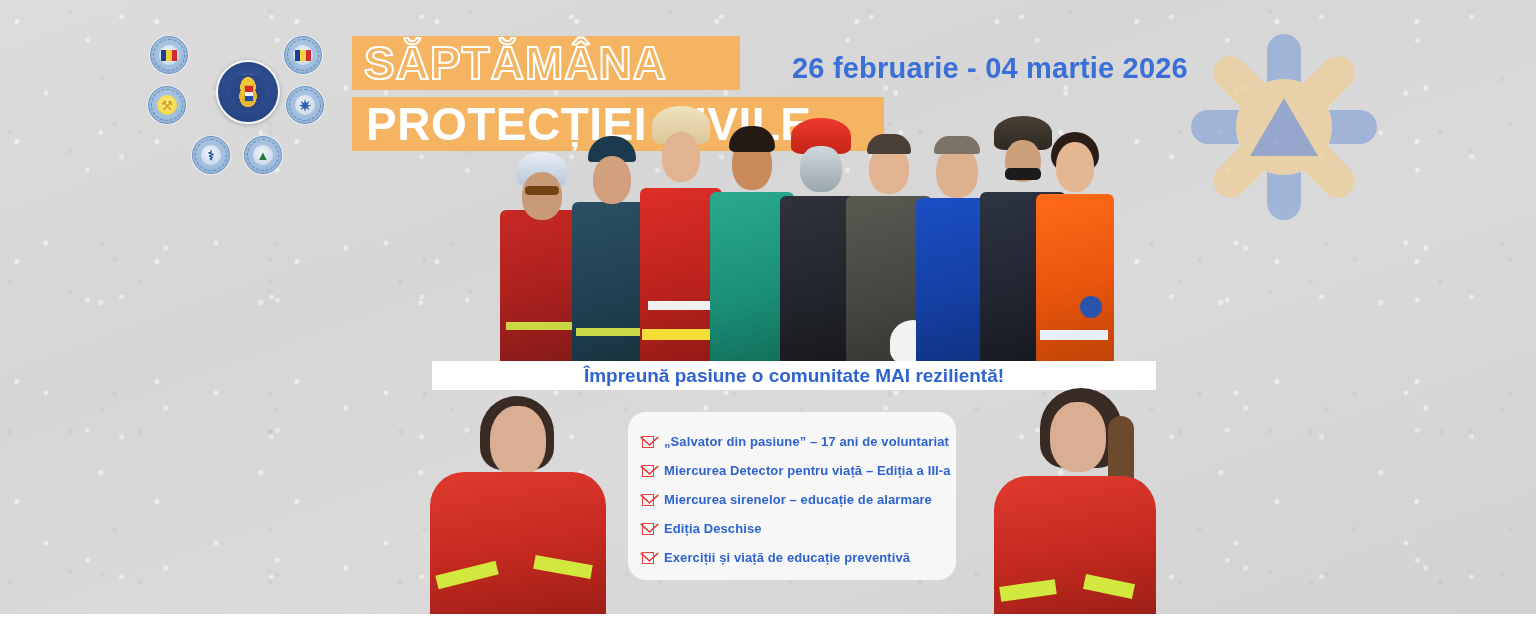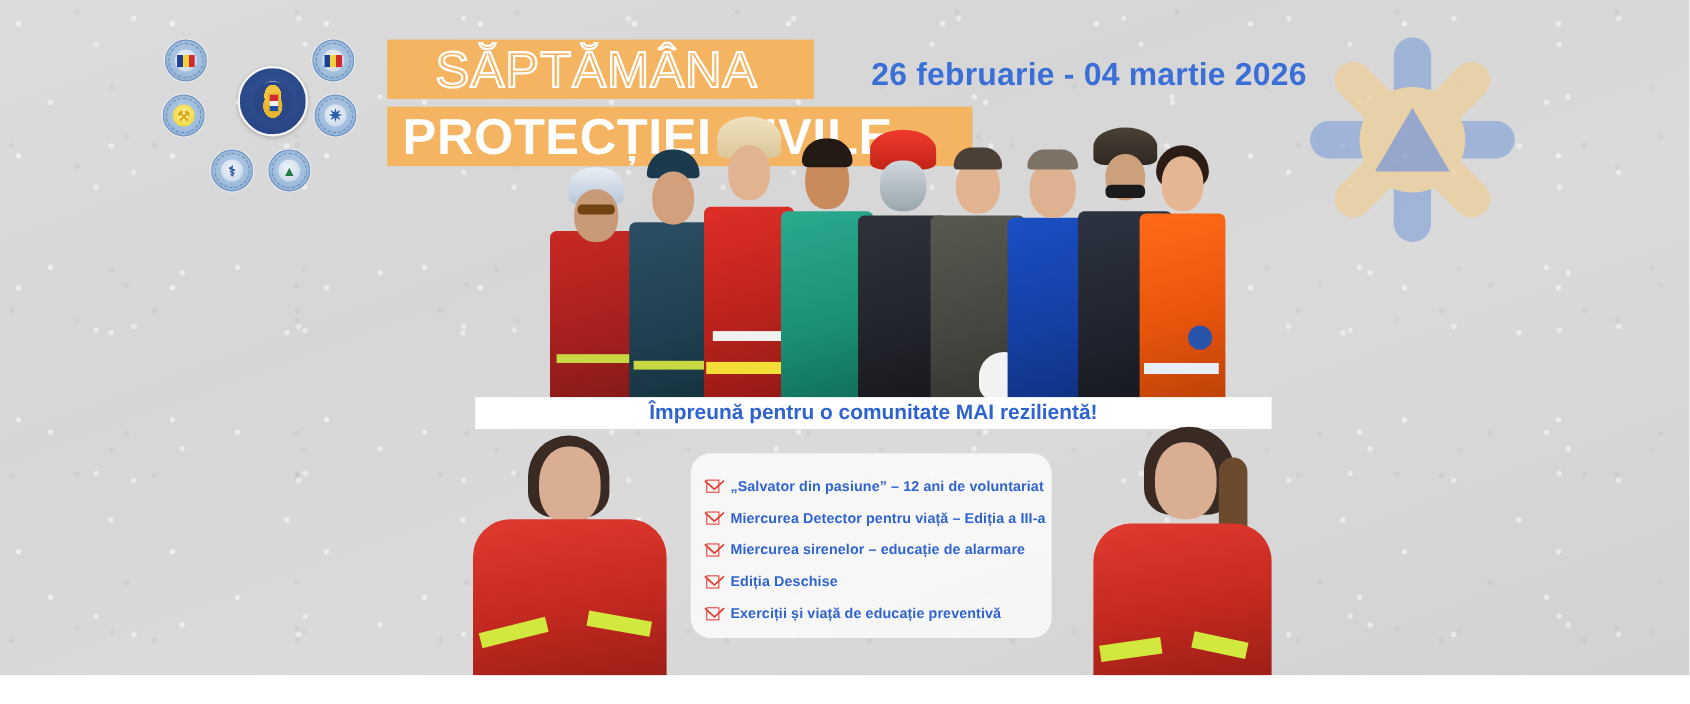--- a/index.html
+++ b/index.html
@@ -84,26 +84,25 @@
   .title-wrap { position:absolute; left:352px; top:36px; }
   .band1 {
     width:388px; height:54px;
     display:flex; align-items:center; padding-left:12px;
   }
   .band2 {
     width:532px; height:54px; margin-top:7px;
     display:flex; align-items:center; padding-left:14px;
   }
   .t-outline {
-    font-size:46px; font-weight:normal; letter-spacing:1px;
+    font-size:46px; font-weight:bold; letter-spacing:1px;
     color:transparent;
     -webkit-text-stroke:2px #ffffff;
     text-stroke:2px #ffffff;
     white-space:nowrap;
-    margin-left:32px;
   }
   .t-solid {
     font-size:46px; font-weight:bold; letter-spacing:0.5px;
     color:#ffffff; white-space:nowrap;
   }
   .date-text {
     position:absolute; left:792px; top:52px;
     font-size:29px; font-weight:bold; color:#3a6fd8;
     white-space:nowrap; letter-spacing:0.2px;
   }
@@ -286,21 +285,21 @@
 
     <div class="person" style="left:552px; width:78px; height:170px; background:linear-gradient(165deg,#fa6b1e 0%,#e25611 55%,#b94309 100%);">
       <div class="head" style="top:-52px; width:38px; height:50px; background:#e3b694;"></div>
       <div style="position:absolute; top:-62px; left:50%; transform:translateX(-50%); width:48px; height:40px; background:#2a1c16; border-radius:24px 24px 16px 16px; z-index:-1;"></div>
       <div style="position:absolute; bottom:46px; left:44px; width:22px; height:22px; border-radius:50%; background:#2a54a8;"></div>
       <div style="position:absolute; bottom:24px; left:4px; width:68px; height:10px; background:#e7eef6;"></div>
     </div>
   </div>
 
   <div class="slogan-band">
-    <span class="slogan-text">Împreună pentru o comunitate MAI rezilientă!</span>
+    <span class="slogan-text">Împreună pasiune o comunitate MAI rezilientă!</span>
   </div>
 
   <div class="vol" style="left:418px; width:200px; height:226px;">
     <div class="v-hair" style="left:62px; top:8px; width:74px; height:74px;"></div>
     <div class="v-head" style="left:72px; top:18px; width:56px; height:70px;"></div>
     <div class="v-body" style="left:12px; width:176px; height:142px; background:linear-gradient(170deg,#e03a30 0%,#c4291f 55%,#9d1f17 100%);"></div>
     <div class="v-stripe" style="left:18px; bottom:32px; width:62px; height:14px; transform:rotate(-14deg);"></div>
     <div class="v-stripe" style="left:116px; bottom:40px; width:58px; height:14px; transform:rotate(10deg);"></div>
   </div>
 
@@ -313,21 +312,21 @@
     <div class="v-stripe" style="left:34px; bottom:16px; width:56px; height:15px; transform:rotate(-8deg);"></div>
     <div class="v-stripe" style="left:118px; bottom:20px; width:50px; height:15px; transform:rotate(12deg);"></div>
   </div>
 
   <div class="list-card">
     <div class="li-row">
       <span class="chk">
           <span class="box"></span>
           <span class="tick"></span>
         </span>
-      <span class="li-text">„Salvator din pasiune” – 12 ani de voluntariat</span>
+      <span class="li-text">„Salvator din pasiune” – 17 ani de voluntariat</span>
     </div>
     <div class="li-row">
       <span class="chk">
           <span class="box"></span>
           <span class="tick"></span>
         </span>
       <span class="li-text">Miercurea Detector pentru viață – Ediția a III-a</span>
     </div>
     <div class="li-row">
       <span class="chk">

